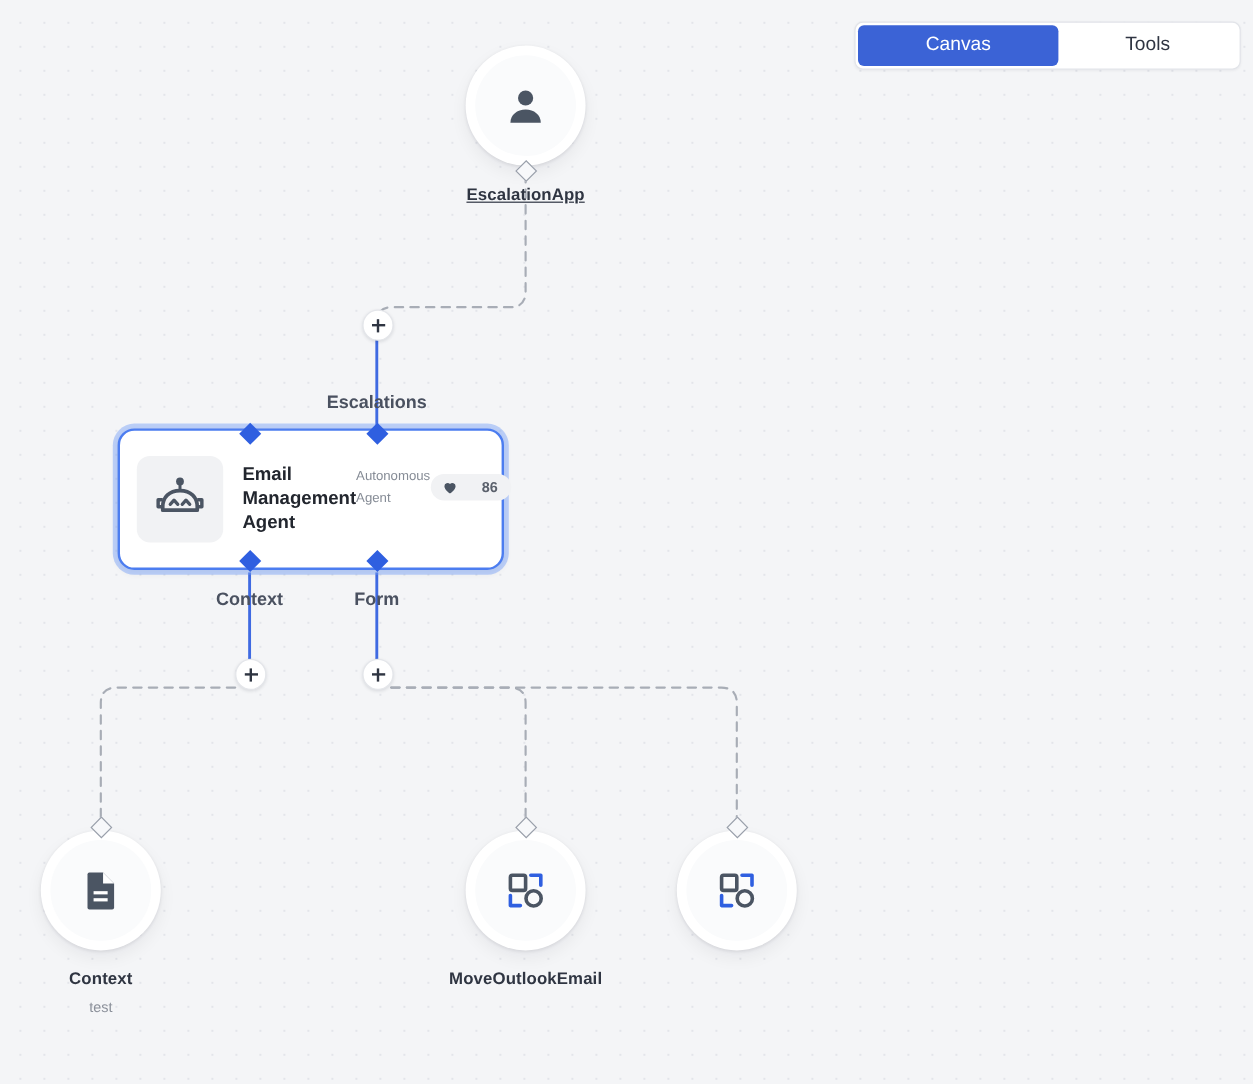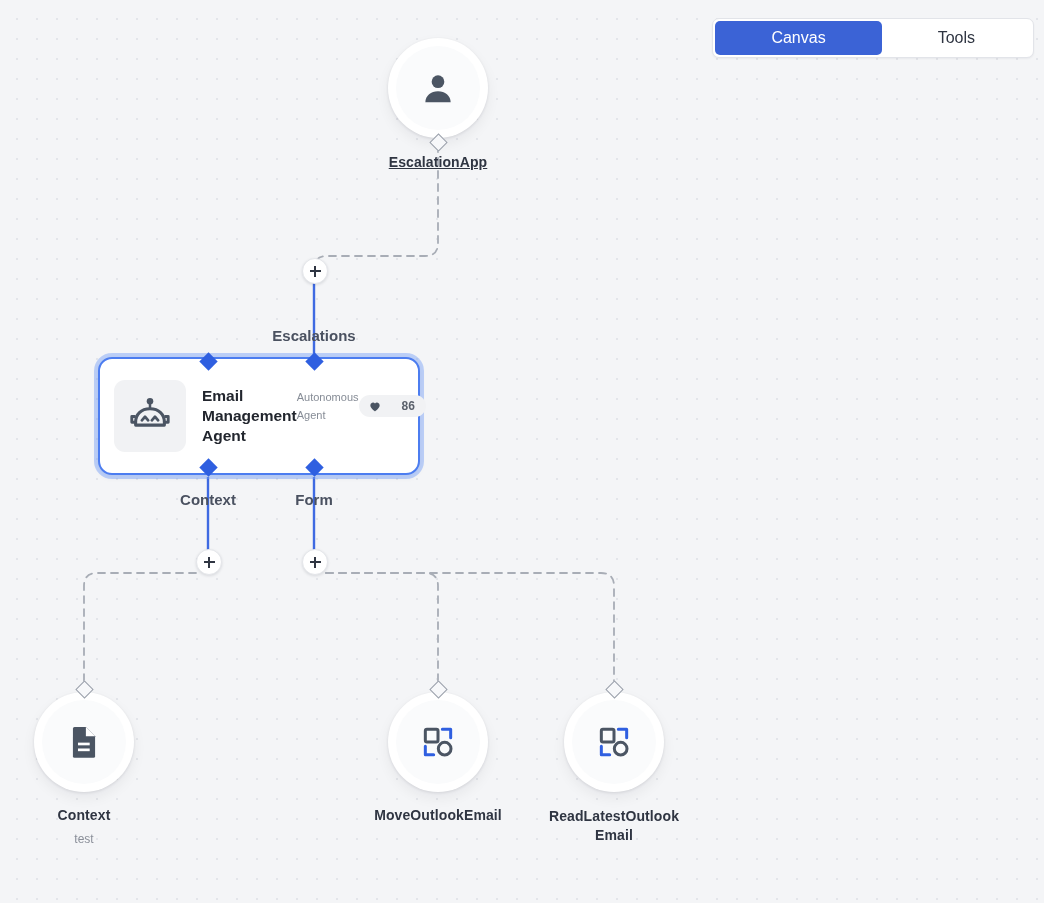--- a/index.html
+++ b/index.html
@@ -363,15 +363,14 @@
       <span class="glyph">
         <svg width="40" height="40" viewBox="0 0 24 24" aria-hidden="true">
           <rect x="4.4" y="4.4" width="7.6" height="7.6" rx="1" fill="none" stroke="#4b5563" stroke-width="1.8"></rect>
           <circle cx="16" cy="16" r="3.8" fill="none" stroke="#4b5563" stroke-width="1.8"></circle>
           <path d="M14.6 4.4 H19.6 V9.4" fill="none" stroke="#2f5fe0" stroke-width="1.8" stroke-linecap="round" stroke-linejoin="round"></path>
           <path d="M9.4 19.6 H4.4 V14.6" fill="none" stroke="#2f5fe0" stroke-width="1.8" stroke-linecap="round" stroke-linejoin="round"></path>
         </svg>
       </span>
     </div>
   </div>
-  <div class="node-caption" style="left:534px; top:807px; width:160px;">ReadLatestOutlook Email</div>
 
 </div>
 
 </body></html>

